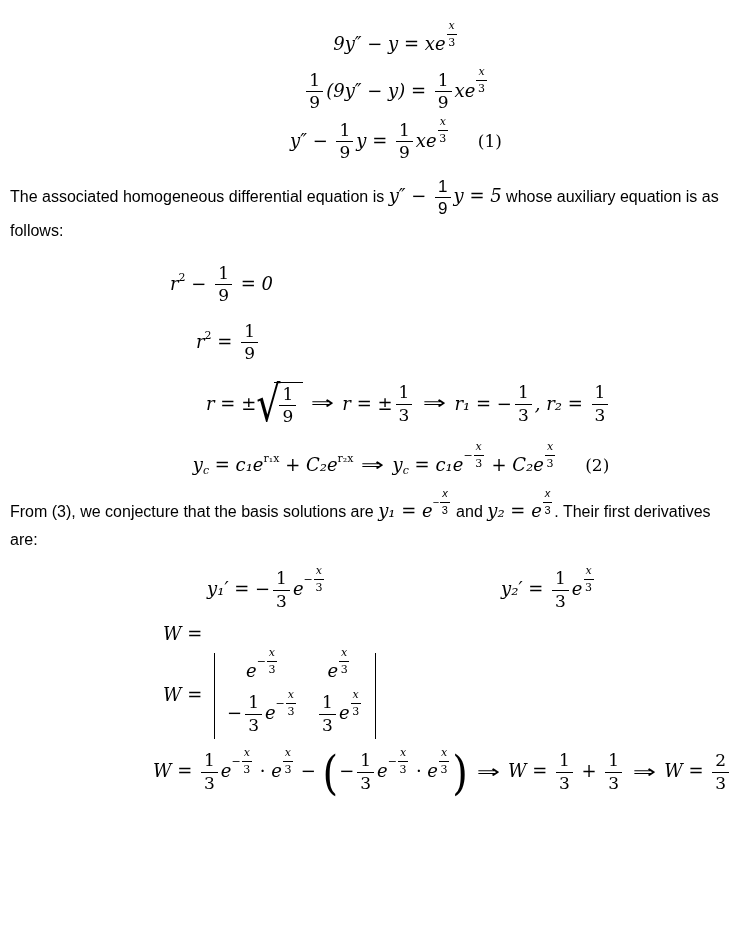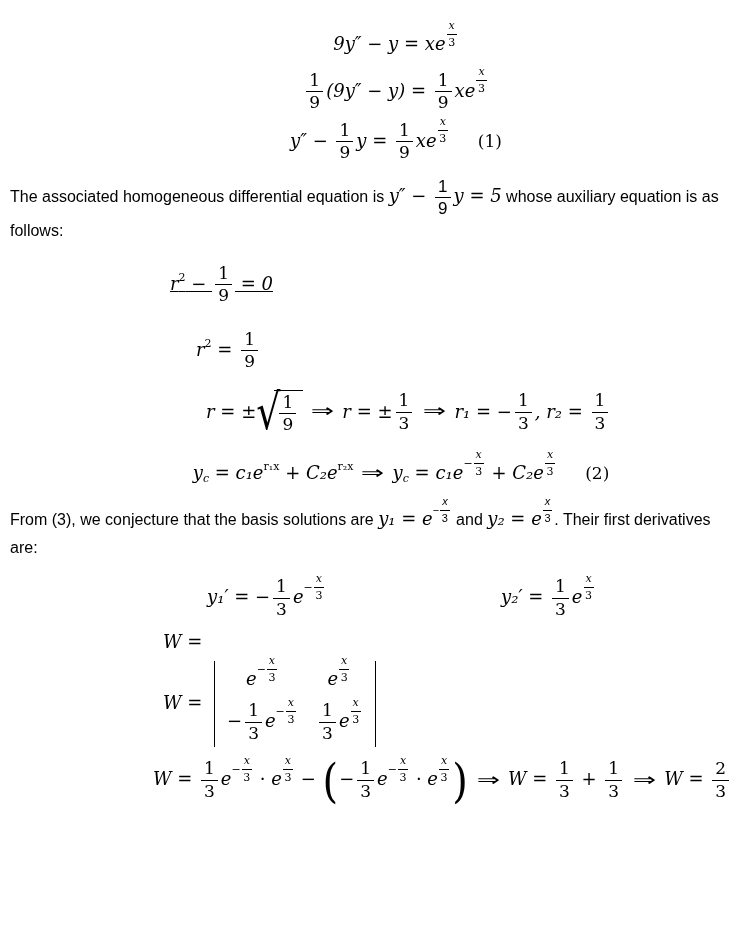--- a/index.html
+++ b/index.html
@@ -56,22 +56,22 @@
           transform:scaleY(1.15); line-height:0.9; margin:0 1px; }
 
   .eqlabel { font-style:normal; margin-left:28px; font-size:17px; }
 
   
   .center-block { text-align:center; }
   .eq1-block { padding-left:40px; }
   .eq1-l1 { margin:22px 0 10px 0; }
   .eq1-l2 { margin:10px 0 8px 0; }
   .eq1-l3 { margin:8px 0 14px 0; }
-  .eq2-l1 { margin:20px 0 12px 0; margin-left:160px;text-decoration:underline; }
-  .eq2-l2 { margin:24px 0 14px 0; margin-left:186px; }
+  .eq2-l1 { margin:20px 0 12px 0; margin-left:160px; }
+  .eq2-l2 { margin:16px 0 14px 0; margin-left:186px; }
   .eq2-l3 { margin:18px 0 14px 0; margin-left:196px; }
   .eq3-line { margin:24px 0 16px 0; padding-left:50px; }
   .deriv-row { display:flex; margin:16px 0 10px 0; }
   .deriv-left { margin-left:197px; }
   .deriv-right { margin-left:175px; }
   .w1-line { margin:12px 0 8px 0; margin-left:153px; }
   .w2-line { margin:8px 0 8px 0; margin-left:153px; }
   .w3-line { margin:12px 0 6px 0; margin-left:143px; }
 </style>
 </head>

